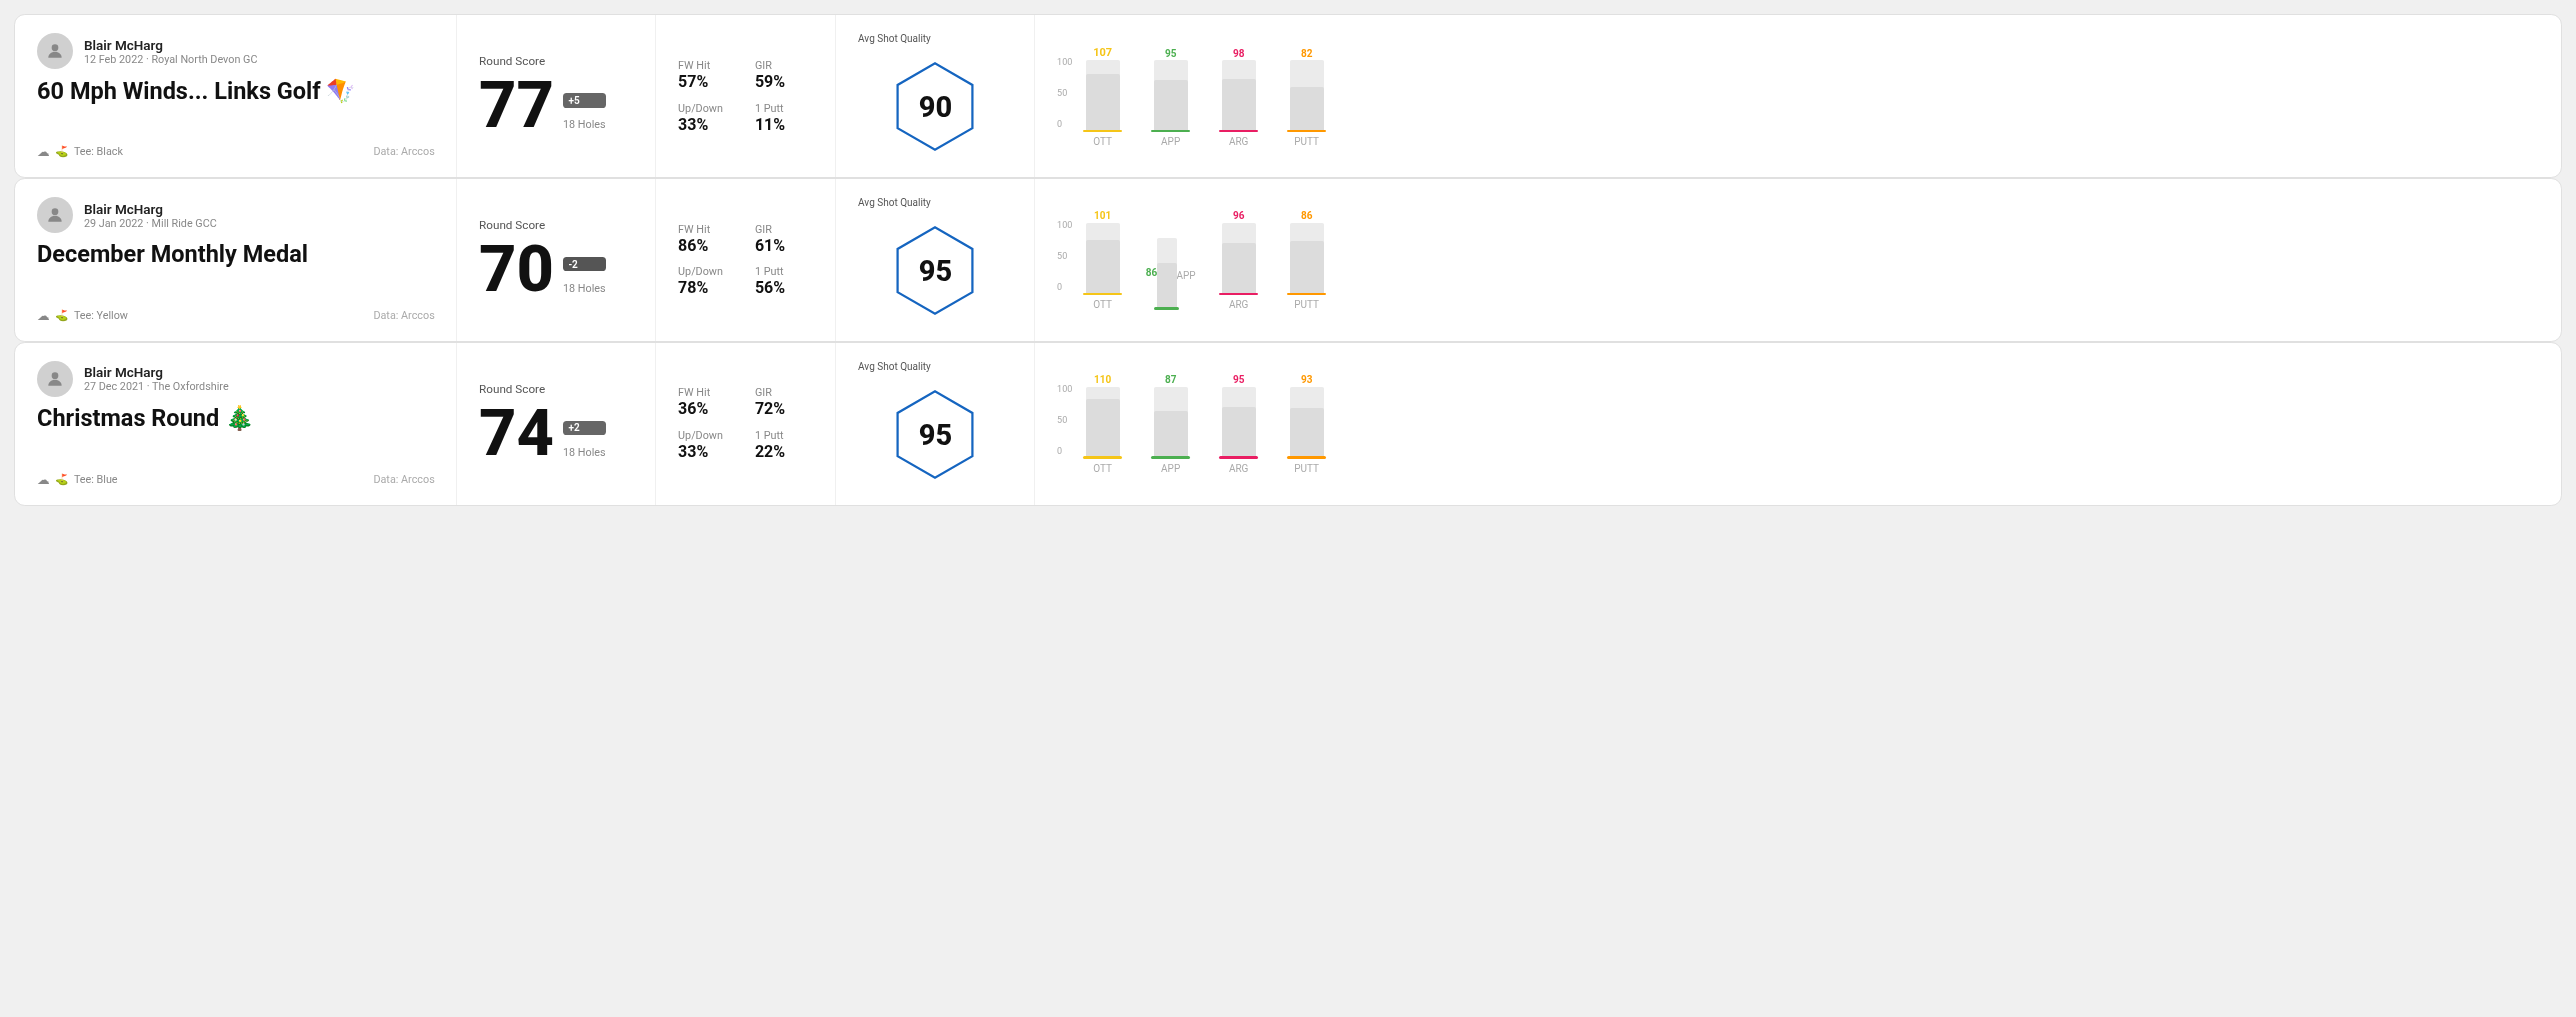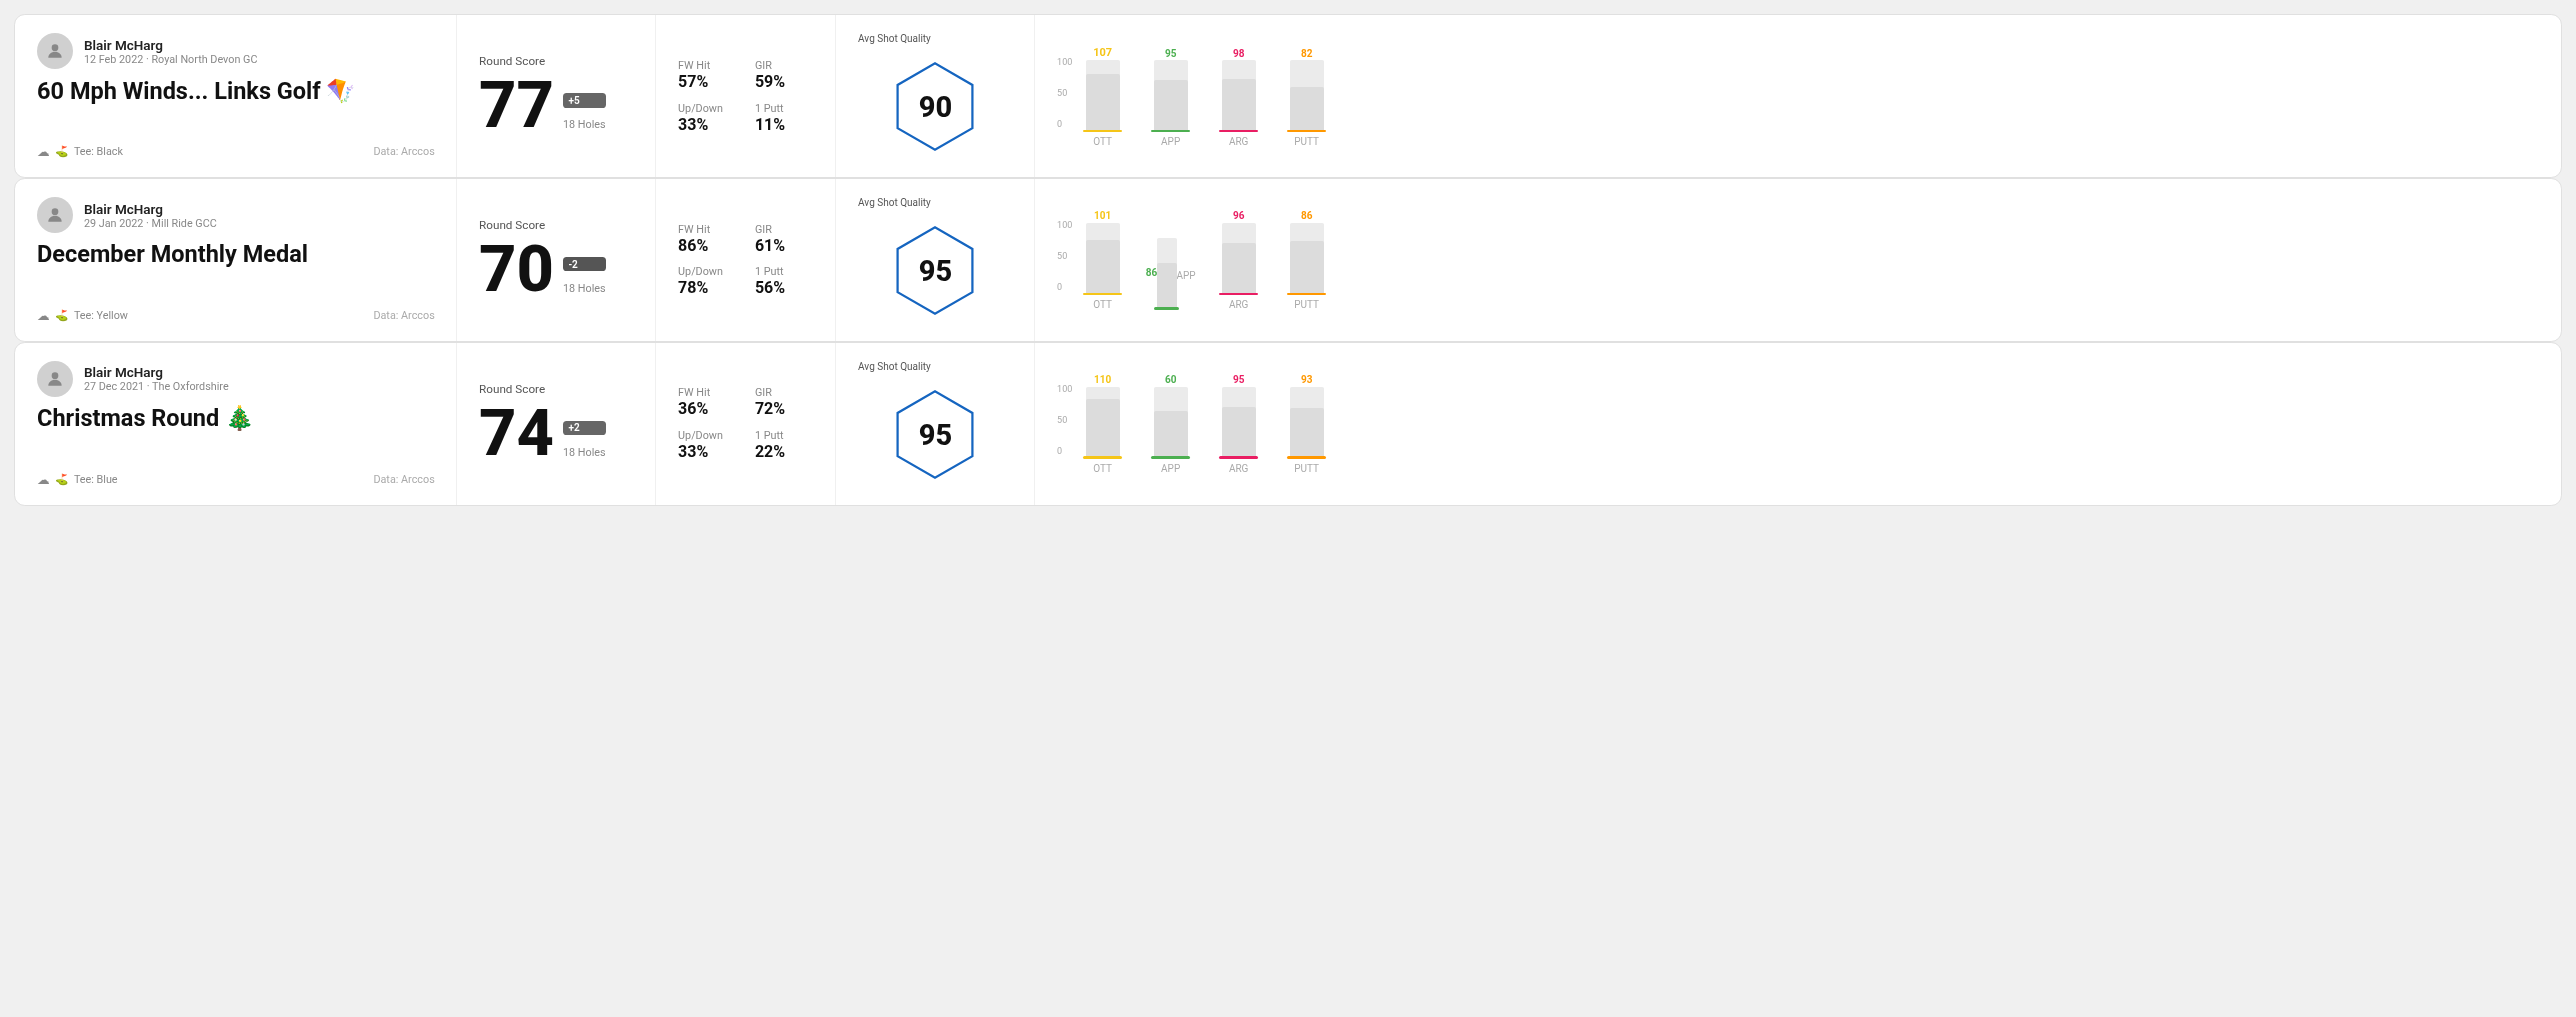--- a/index.html
+++ b/index.html
@@ -517,21 +517,21 @@
     <div style="display:flex;gap:18px;align-items:flex-end;position:relative;">
       <div style="display:flex;flex-direction:column;align-items:center;width:50px;">
         <span style="font-size:10px;font-weight:700;color:#f5c518;margin-bottom:1.8px;">110</span>
         <div style="width:34px;height:72px;background:#ebebeb;border-radius:1.8px;position:relative;">
           <div style="position:absolute;bottom:0;left:0;right:0;height:60px;background:#dcdcdc;border-radius:1.8px 1.8px 0 0;"></div>
           <div style="position:absolute;bottom:0;left:-2.7px;right:-2.7px;height:2.7px;background:#f5c518;border-radius:1.8px;"></div>
         </div>
         <span style="font-size:10px;color:#aaa;margin-top:3.6px;">OTT</span>
       </div>
       <div style="display:flex;flex-direction:column;align-items:center;width:50px;">
-        <span style="font-size:10px;font-weight:700;color:#4caf50;margin-bottom:1.8px;">60</span>
+        <span style="font-size:10px;font-weight:700;color:#4caf50;margin-bottom:1.8px;">87</span>
         <div style="width:34px;height:72px;background:#ebebeb;border-radius:1.8px;position:relative;">
           <div style="position:absolute;bottom:0;left:0;right:0;height:48px;background:#dcdcdc;border-radius:1.8px 1.8px 0 0;"></div>
           <div style="position:absolute;bottom:0;left:-2.7px;right:-2.7px;height:2.7px;background:#4caf50;border-radius:1.8px;"></div>
         </div>
         <span style="font-size:10px;color:#aaa;margin-top:3.6px;">APP</span>
       </div>
       <div style="display:flex;flex-direction:column;align-items:center;width:50px;">
         <span style="font-size:10px;font-weight:700;color:#e91e63;margin-bottom:1.8px;">95</span>
         <div style="width:34px;height:72px;background:#ebebeb;border-radius:1.8px;position:relative;">
           <div style="position:absolute;bottom:0;left:0;right:0;height:52px;background:#dcdcdc;border-radius:1.8px 1.8px 0 0;"></div>

